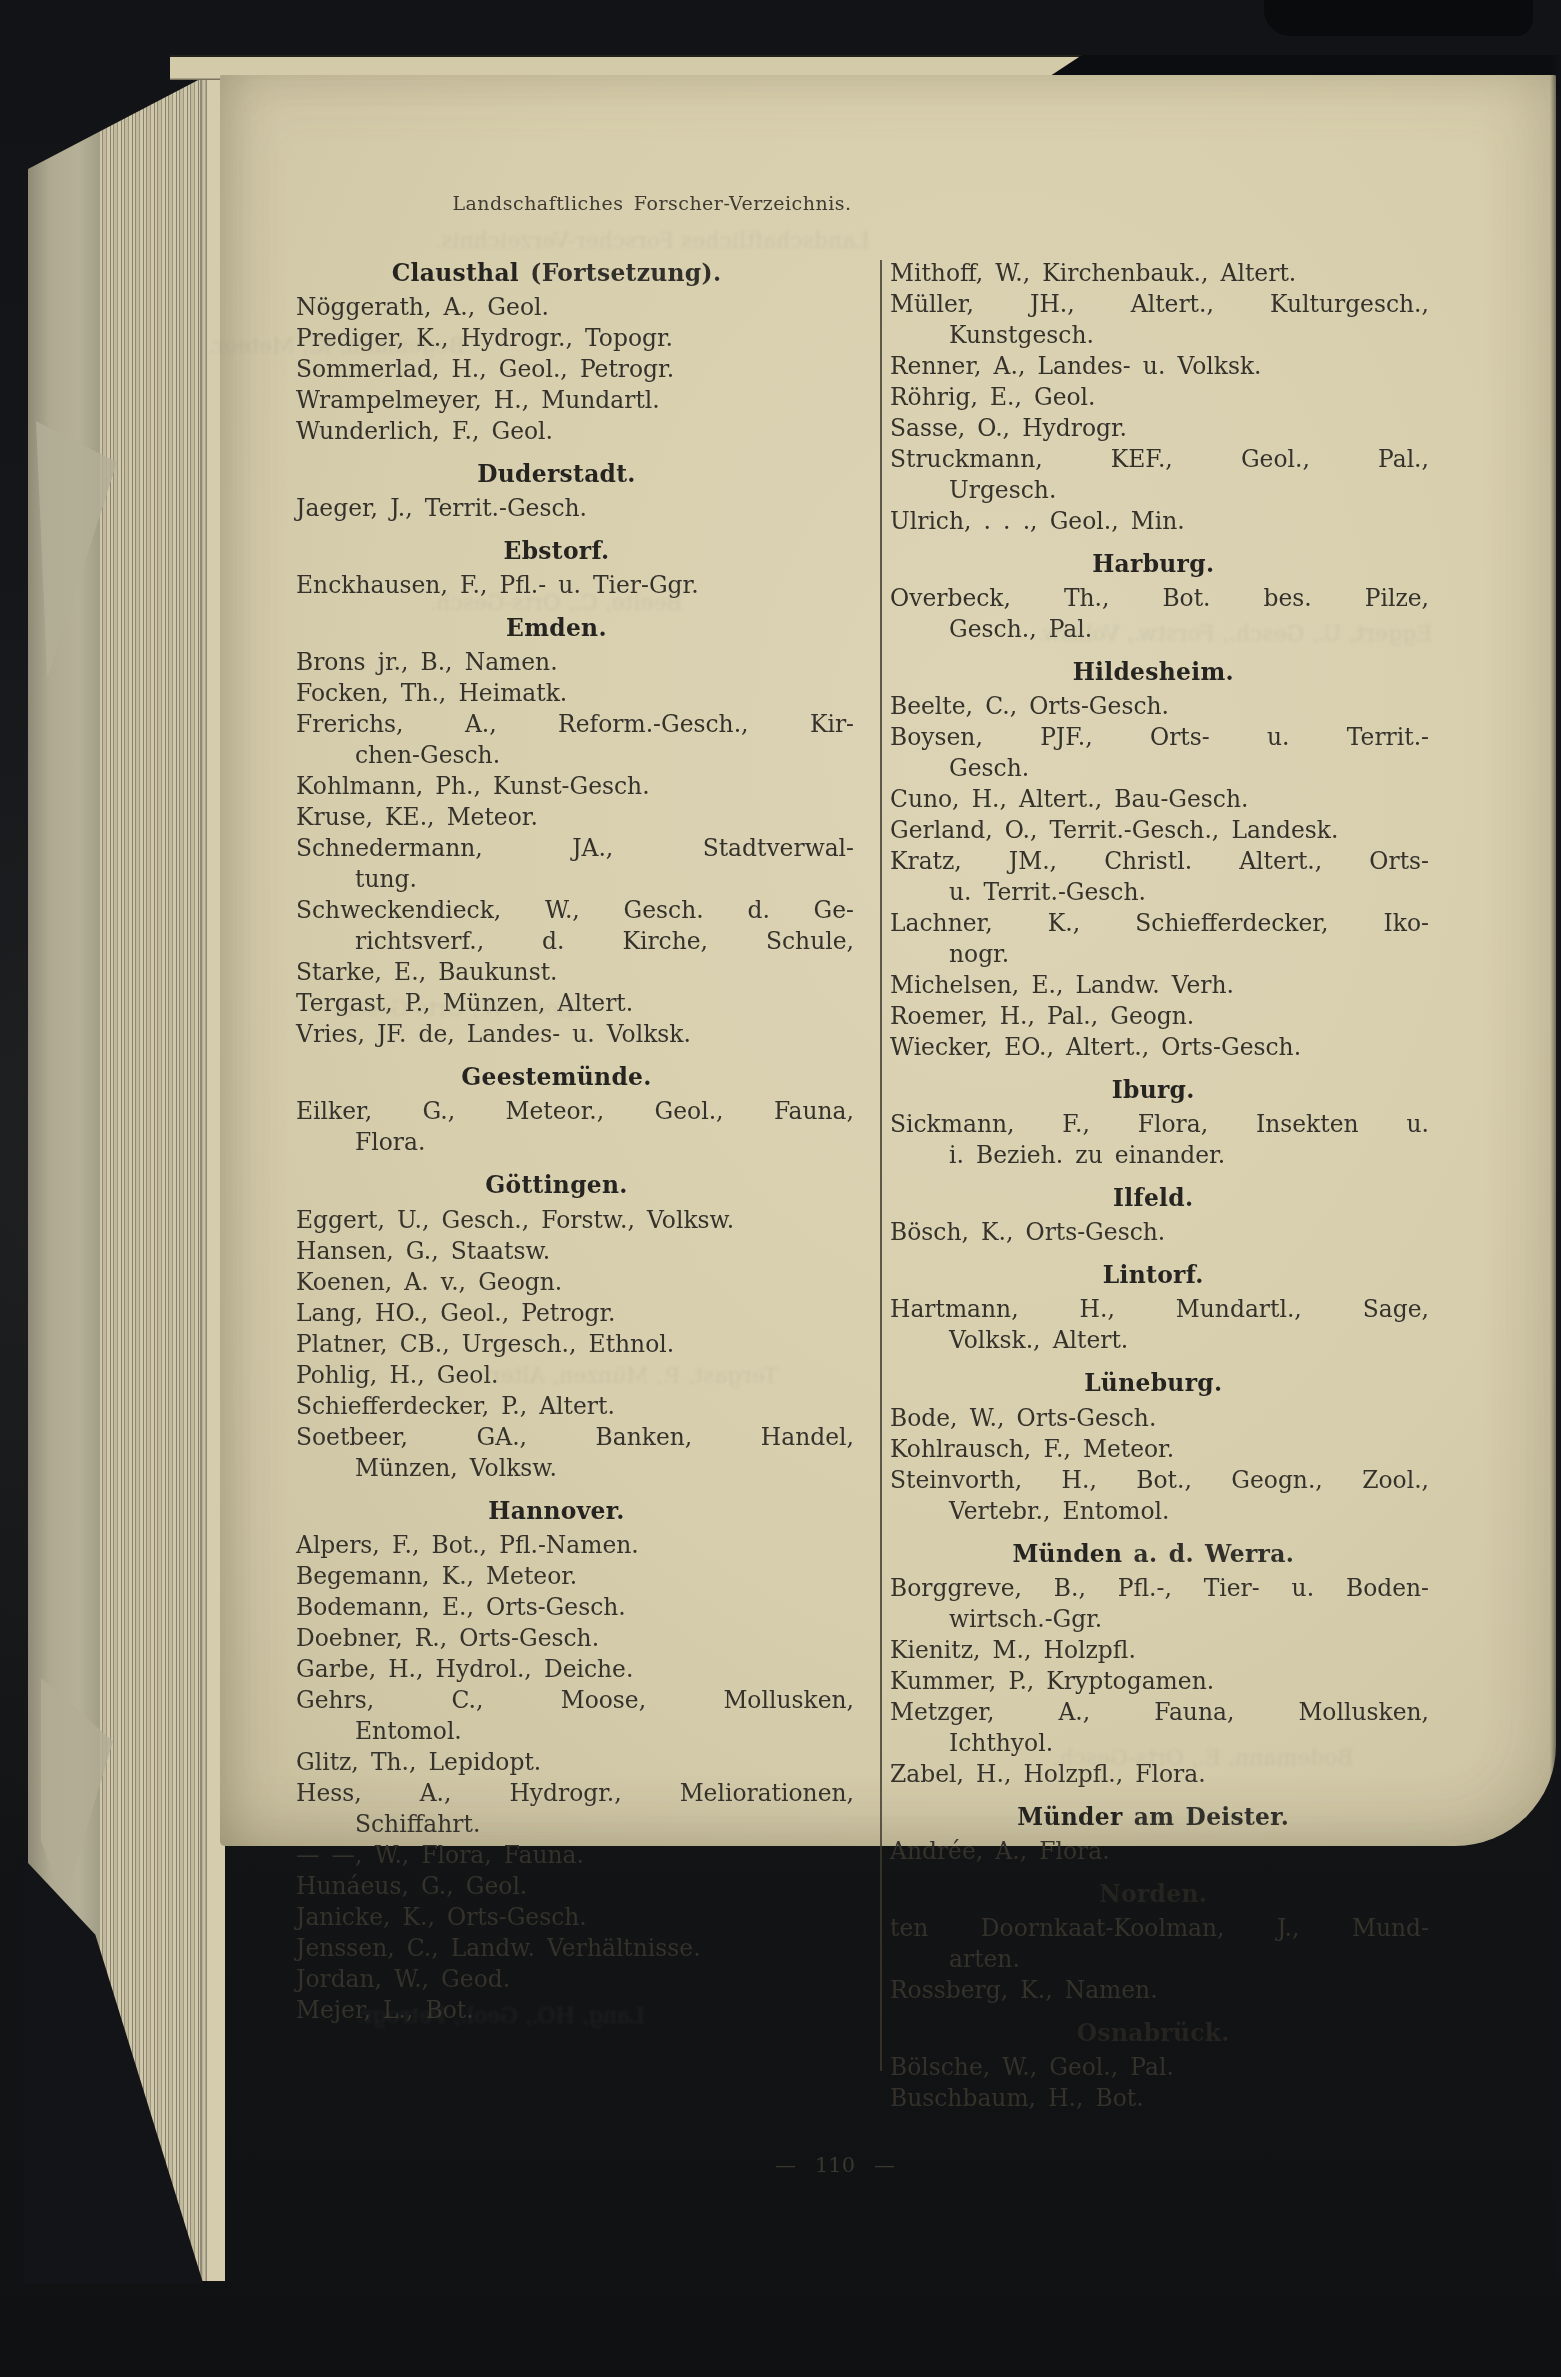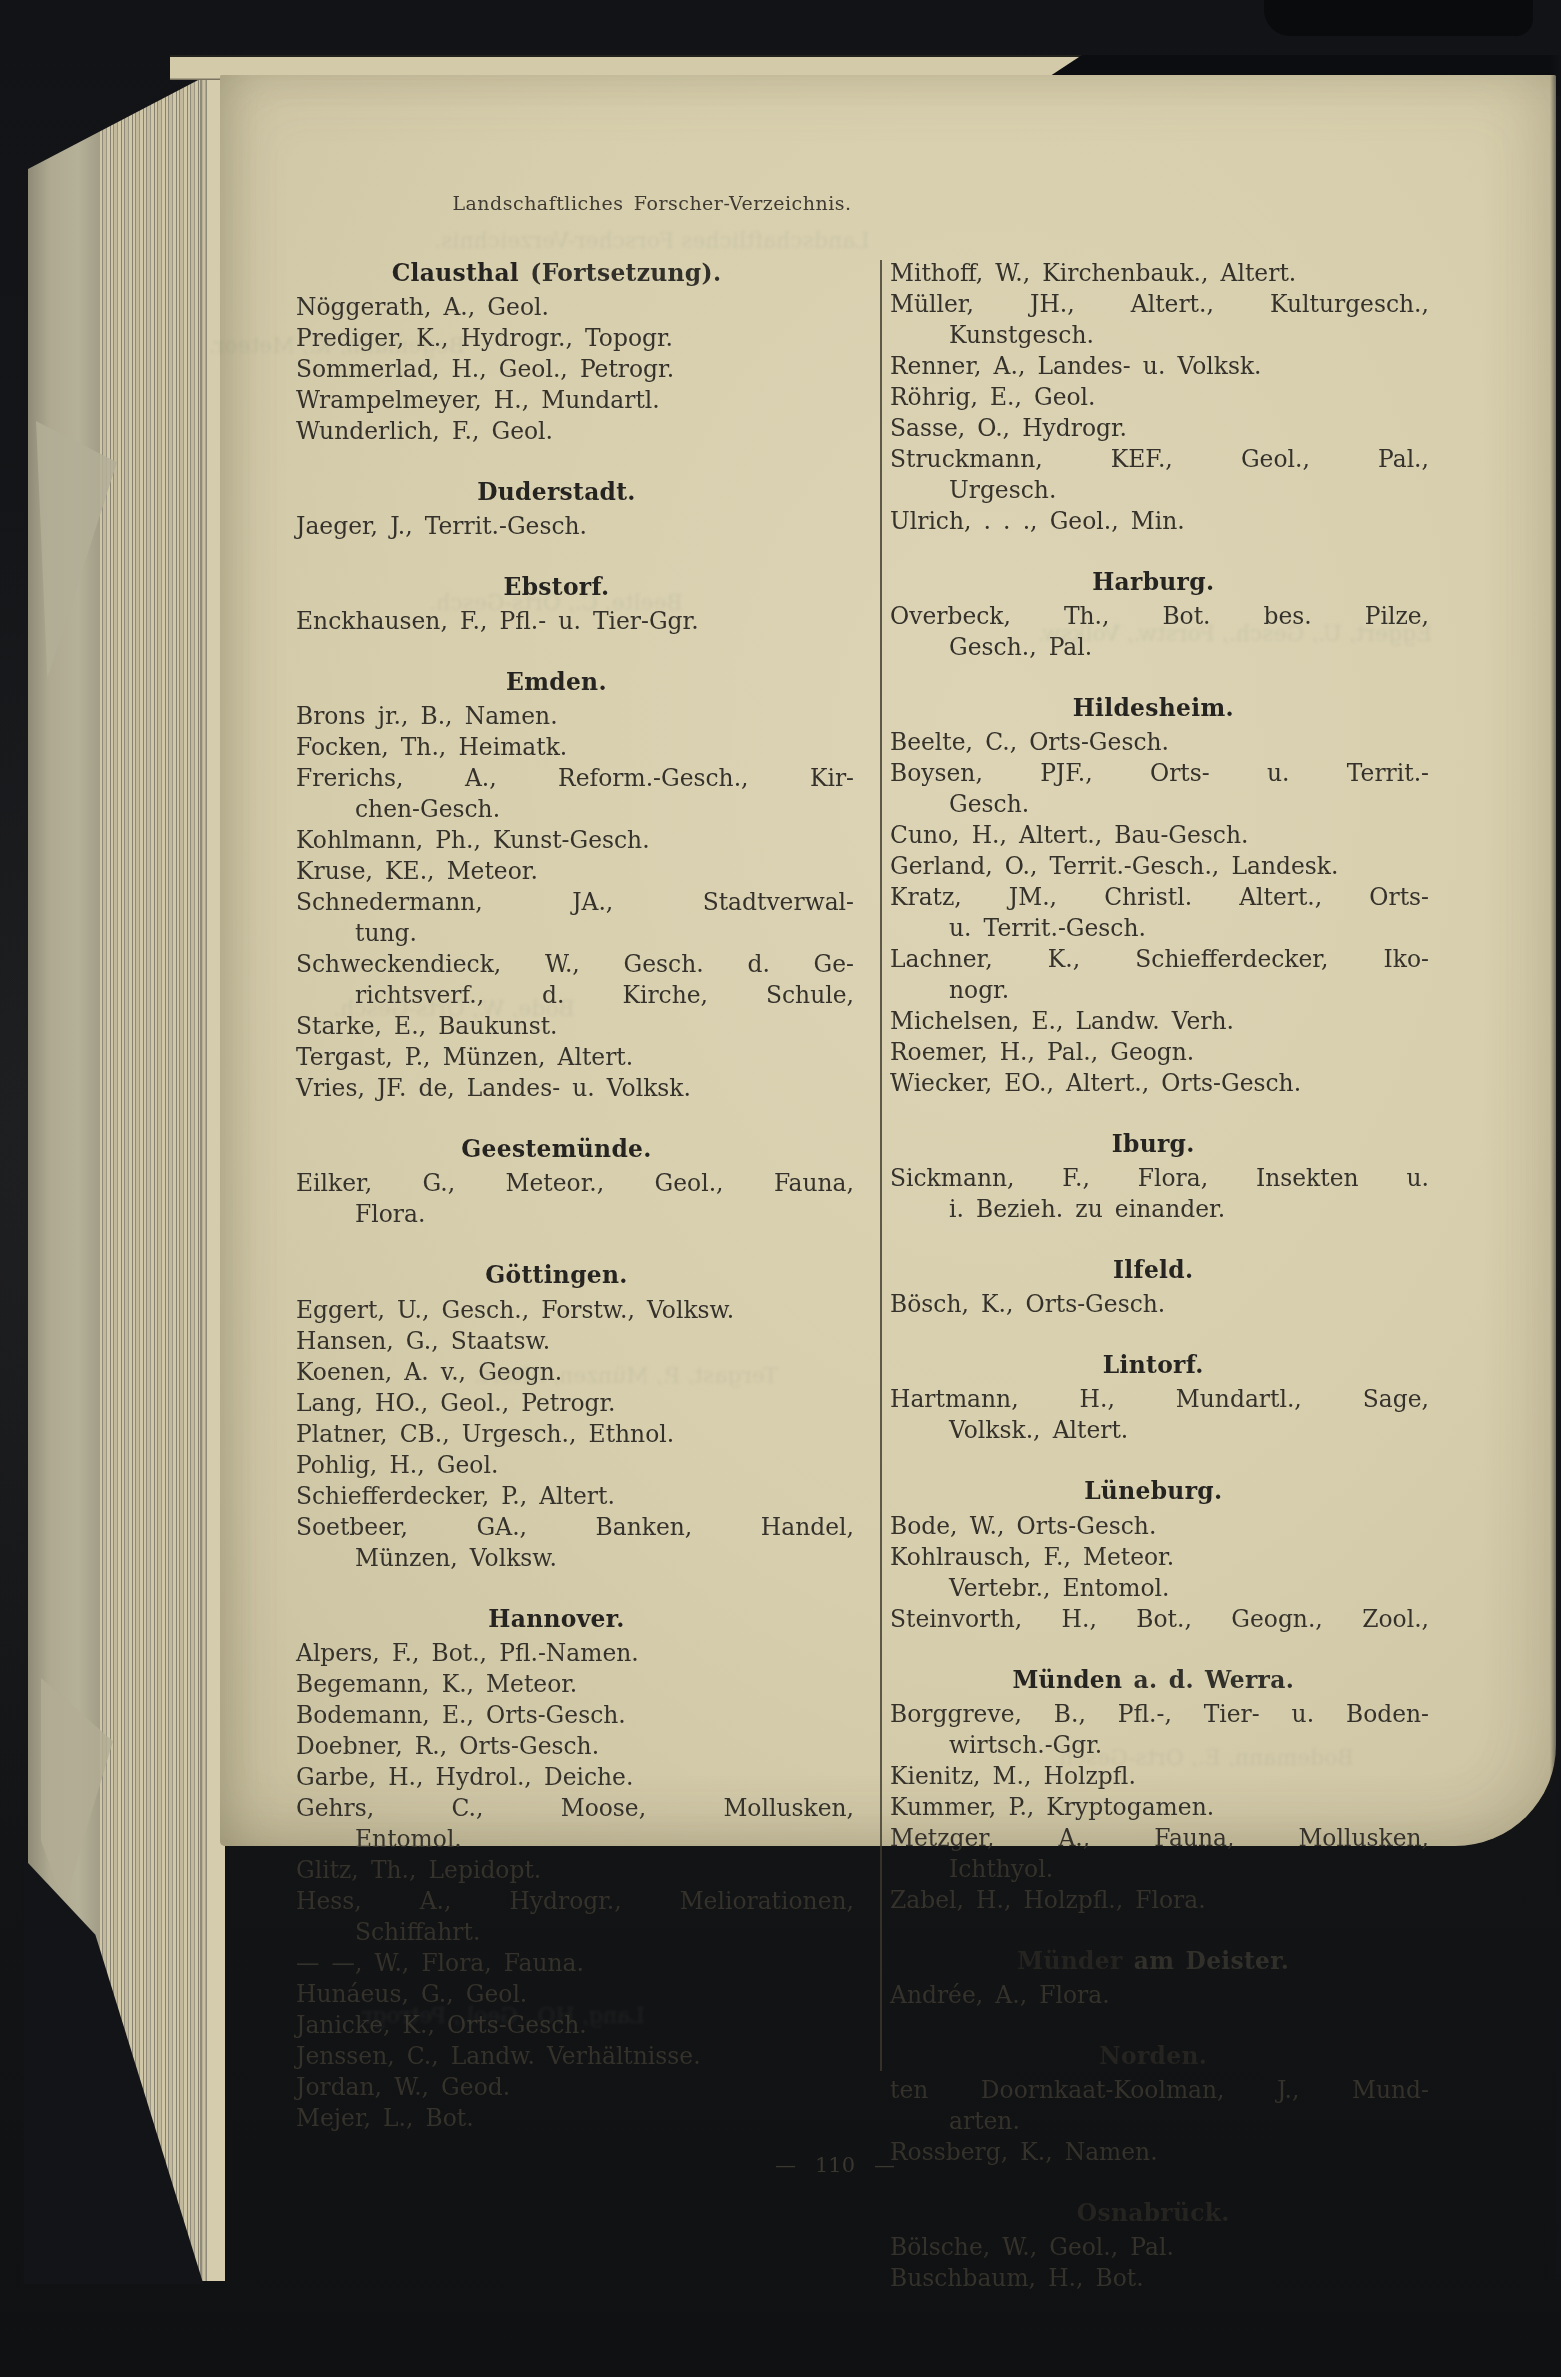--- a/index.html
+++ b/index.html
@@ -30,21 +30,21 @@
     box-shadow:inset 0 0 70px rgba(120,110,80,.16), inset 26.5px 0 47px -19px rgba(95,88,64,.28), inset -20px -19px 55px rgba(90,85,60,.14);
   }
   .right-edge{position:absolute;left:1550px;top:55px;width:11px;height:2224px;background:linear-gradient(90deg,rgba(18,19,22,0),rgba(18,19,22,.85));}
   
   .running-head{position:absolute;left:432px;top:117px;transform:translateX(-50%);
     font-size:19px;color:#3f3b33;letter-spacing:0.5px;word-spacing:3.9px;white-space:nowrap;}
   .ghost{position:absolute;transform:translateX(-50%) scaleX(-1);filter:blur(1.6px);opacity:.13;color:#76846d;font-size:22px;white-space:nowrap;pointer-events:none;}
   .col{position:absolute;top:183px;font-size:23.4px;line-height:31px;color:#35322b;word-spacing:.2em;}
   .col-left{left:76px;width:558px;}
   .col-right{left:670px;width:539px;}
-  .heading{font-weight:bold;text-align:center;color:#262420;margin-top:30px;margin-bottom:3.1px;letter-spacing:0.3px;word-spacing:.12em;}
+  .heading{font-weight:bold;text-align:center;color:#262420;margin-top:12px;margin-bottom:3.1px;letter-spacing:0.3px;word-spacing:.12em;}
   .col-left .heading{padding-right:37px;}
   .col-right .heading{padding-right:12.5px;}
   .heading .note{font-weight:bold;color:#32302a;}
   .line{text-indent:0;}
   .cont{padding-left:59px;}
   .just{text-align:justify;text-align-last:justify;}
   .divider{position:absolute;left:660px;top:185px;width:1.6px;height:1811px;background:rgba(62,58,45,.8);}
   .folio{position:absolute;left:615px;top:2078px;transform:translateX(-50%);font-size:21px;color:#3a372f;white-space:nowrap;}
   .folio span{display:inline-block;}
   .folio .dash{margin:0 19px;}
@@ -280,22 +280,22 @@
         <div class="line cont">Volksk., Altert.</div>
       </div>
       <div class="heading"><span>Lüneburg.</span></div>
       <div class="entry">
         <div class="line">Bode, W., Orts-Gesch.</div>
       </div>
       <div class="entry">
         <div class="line">Kohlrausch, F., Meteor.</div>
       </div>
       <div class="entry">
+        <div class="line just">Steinvorth, H., Bot., Geogn., Zool.,</div>
         <div class="line cont">Vertebr., Entomol.</div>
-        <div class="line just">Steinvorth, H., Bot., Geogn., Zool.,</div>
       </div>
       <div class="heading"><span>Münden</span><span class="note"> a. d. Werra.</span></div>
       <div class="entry">
         <div class="line just">Borggreve, B., Pfl.-, Tier- u. Boden-</div>
         <div class="line cont">wirtsch.-Ggr.</div>
       </div>
       <div class="entry">
         <div class="line">Kienitz, M., Holzpfl.</div>
       </div>
       <div class="entry">

